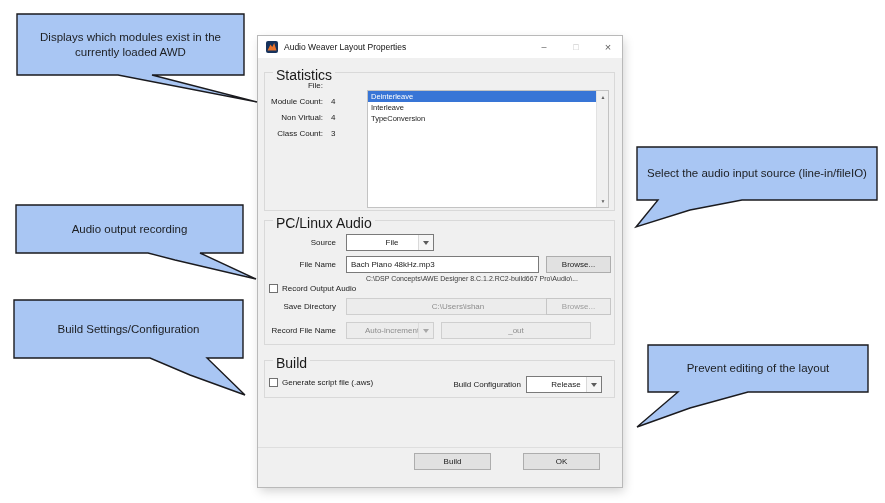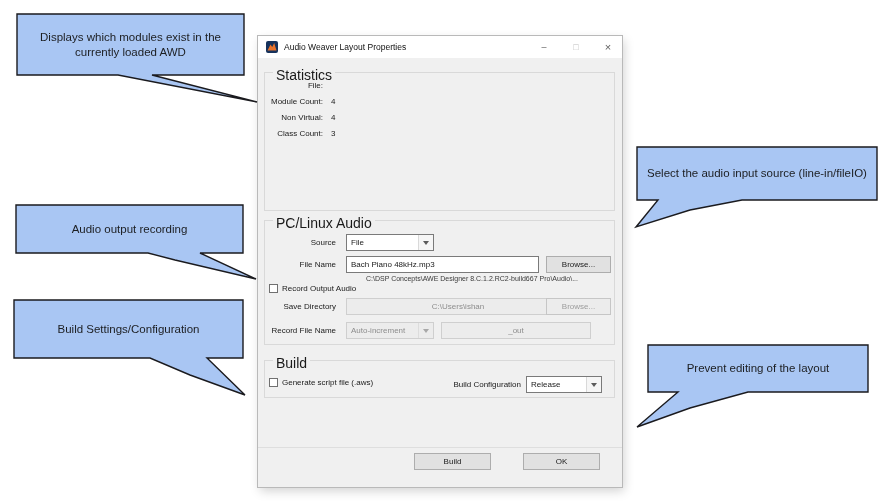--- a/index.html
+++ b/index.html
@@ -31,21 +31,21 @@
   .list-item { height:11px; line-height:11px; font-size:7.5px; padding-left:3px; color:#1a1a1a; white-space:nowrap; }
   .list-item.selected { background:#3875d6; color:#ffffff; }
   .vscroll { position:absolute; top:0; right:0; width:12px; height:100%; background:#f0f0f0; border-left:1px solid #e2e2e2; }
   .vscroll .arr { position:absolute; left:0; width:12px; height:12px; display:flex; align-items:center; justify-content:center;
                   font-size:5px; color:#606060; }
   .vscroll .arr.up { top:0; } .vscroll .arr.dn { bottom:0; }
 
   
   .combo, .textin, .btn { position:absolute; height:17px; font-size:8px; }
   .textin { background:#ffffff; border:1px solid #7a7a7a; line-height:15px; padding-left:4px; color:#1a1a1a; white-space:nowrap; overflow:hidden; }
-  .combo { background:#ffffff; border:1px solid #7a7a7a; line-height:15px; padding-left:4px; color:#1a1a1a; }
+  .combo { background:#ffffff; border:1px solid #7a7a7a; line-height:15px; padding-left:4px; color:#1a1a1a;text-align:center; }
   .combo .combo-arrow { position:absolute; right:0; top:0; width:15px; height:15px; background:#f6f6f6; border-left:1px solid #d9d9d9;
                         display:flex; align-items:center; justify-content:center; }
   .combo .combo-arrow::after { content:""; width:0; height:0; border-left:3px solid transparent; border-right:3px solid transparent; border-top:4px solid #5c5c5c; }
   .btn { background:#e1e1e1; border:1px solid #adadad; display:flex; align-items:center; justify-content:center; color:#1a1a1a; }
   .disabled.textin, .disabled.combo { background:#ececec; border-color:#cfcfcf; color:#8d8d8d; }
   .disabled.btn { color:#9c9c9c; border-color:#c6c6c6; background:#ececec; }
   .disabled .combo-arrow { background:#ececec; border-left-color:#dcdcdc; }
   .disabled .combo-arrow::after { border-top-color:#a8a8a8; }
   .center-text { text-align:center; padding-left:0; }
 
@@ -82,20 +82,31 @@
 
       <span class="lbl r" style="left:0; top:8px;  width:58px;">File:</span>
       <span class="lbl r" style="left:0; top:24px; width:58px;">Module Count:</span>
       <span class="lbl r" style="left:0; top:40px; width:58px;">Non Virtual:</span>
       <span class="lbl r" style="left:0; top:56px; width:58px;">Class Count:</span>
 
       <span class="stat-val" style="left:66px; top:24px;">4</span>
       <span class="stat-val" style="left:66px; top:40px;">4</span>
       <span class="stat-val" style="left:66px; top:56px;">3</span>
 
+      <div class="listbox">
+        <div class="items">
+          <div class="list-item selected">Deinterleave</div>
+          <div class="list-item">Interleave</div>
+          <div class="list-item">TypeConversion</div>
+        </div>
+        <div class="vscroll">
+          <div class="arr up">▲</div>
+          <div class="arr dn">▼</div>
+        </div>
+      </div>
     </div>
 
     <div class="group" style="left:6px; top:184px; width:351px; height:125px;">
       <span class="group-label">PC/Linux Audio</span>
 
       <span class="lbl r" style="left:0; top:17px; width:71px;">Source</span>
       <div class="combo" style="left:81px; top:13px; width:88px;">
         <span>File</span>
         <span class="combo-arrow"></span>
       </div>

